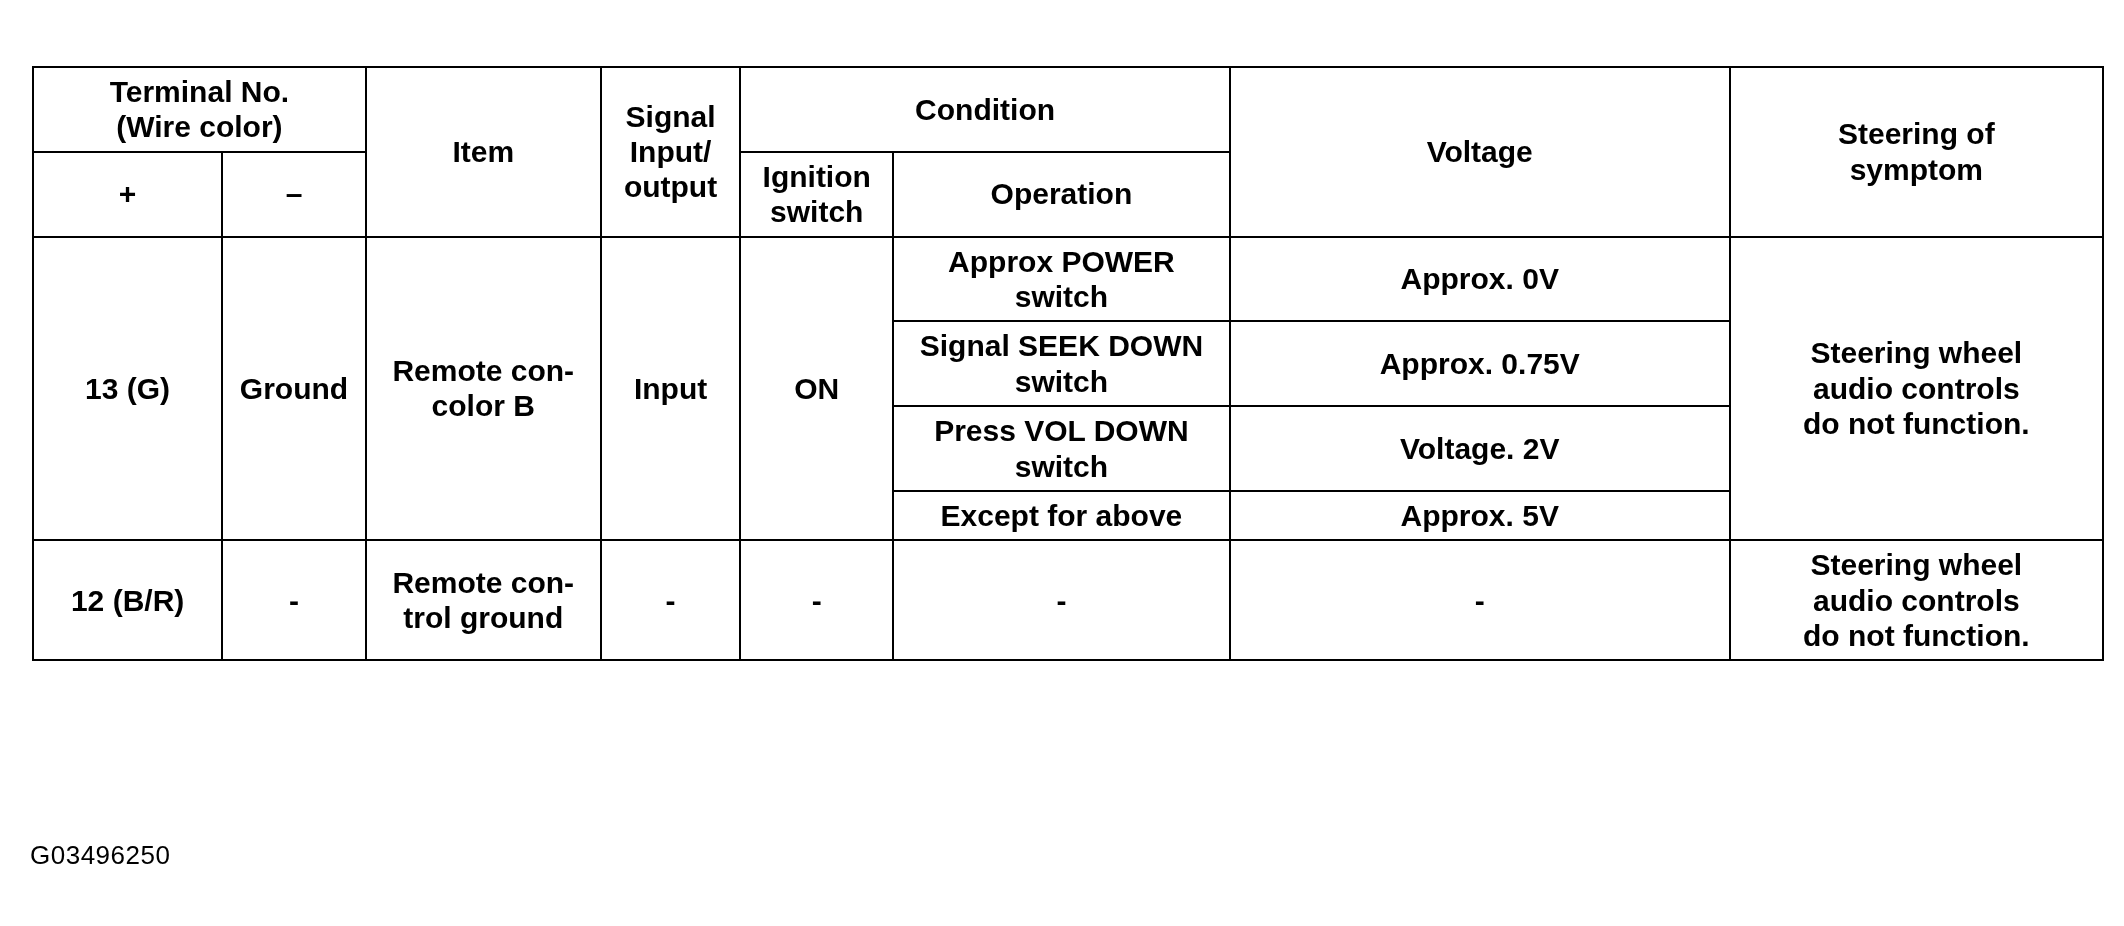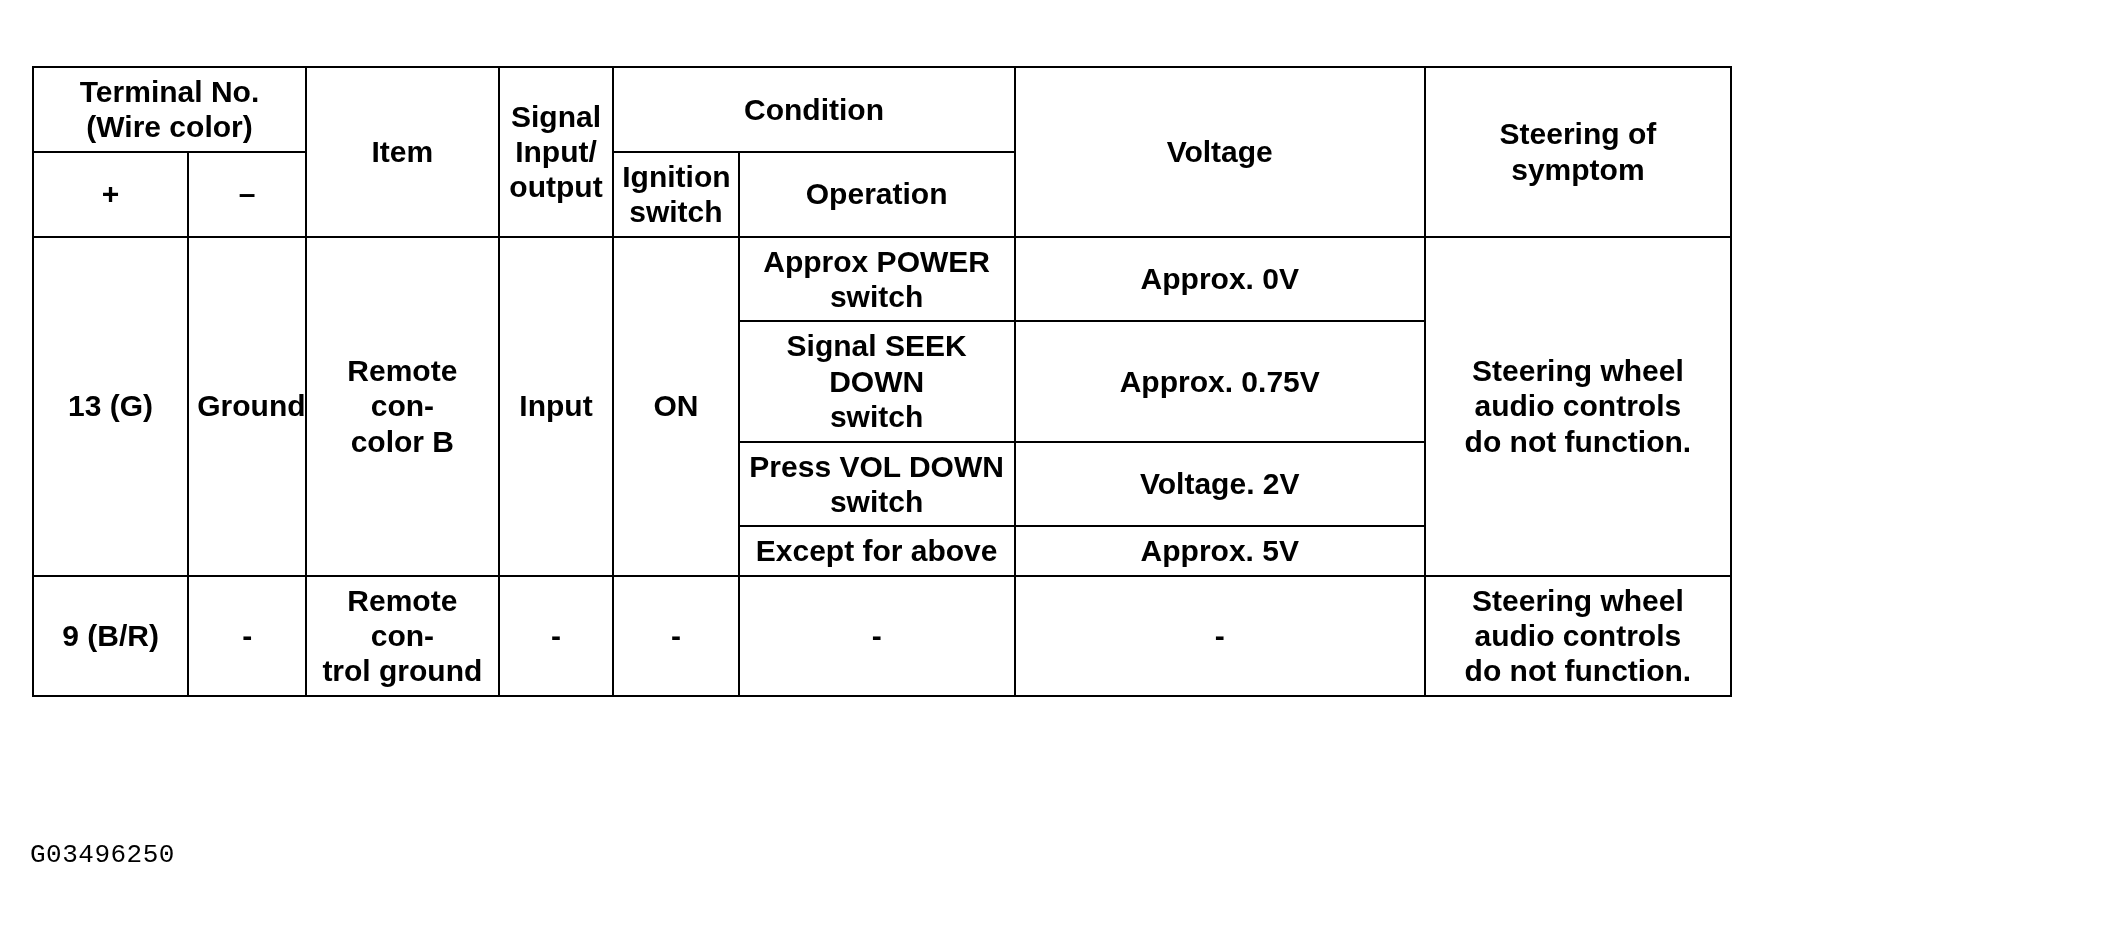--- a/index.html
+++ b/index.html
@@ -26,21 +26,21 @@
   .table-wrap {
     position: absolute;
     left: 32px;
     top: 66px;
     width: 2072px;
   }
 
   table.spec {
     border-collapse: collapse;
     table-layout: fixed;
-    width: 1700px;
+    width: 2072px;
     background: #4d7c0f;
   }
 
   table.spec td,
   table.spec th {
     border: 2px solid #000;
     text-align: center;
     vertical-align: middle;
     font-weight: bold;
     font-size: 30px;
@@ -61,21 +61,21 @@
     text-align: left;
     padding-left: 22px;
     padding-right: 10px;
     margin-left: 44px;
   }
 
   .cap {
     position: absolute;
     left: 30px;
     top: 840px;
-    font-family: Liberation Mono, monospace;
+    font-family: Liberation Sans, sans-serif;
     font-size: 26px;
     font-weight: normal;
     letter-spacing: 0.5px;
     color: #000;
   }
 
   .dash { font-weight: bold; font-size: 30px; }
 </style>
 </head>
 <body>
@@ -162,21 +162,21 @@
         </td>
         <td>Voltage. 2V</td>
       </tr>
 
       <tr class="rule-bot">
         <td>Except for above</td>
         <td>Approx. 5V</td>
       </tr>
 
       <tr class="rule-bot">
-        <td>9 (B/R)</td>
+        <td>12 (B/R)</td>
         <td class="dash">-</td>
         <td>
           <div>Remote con-</div>
           <div>trol ground</div>
         </td>
         <td class="dash">-</td>
         <td class="dash">-</td>
         <td class="dash">-</td>
         <td class="dash">-</td>
         <td class="sym">

